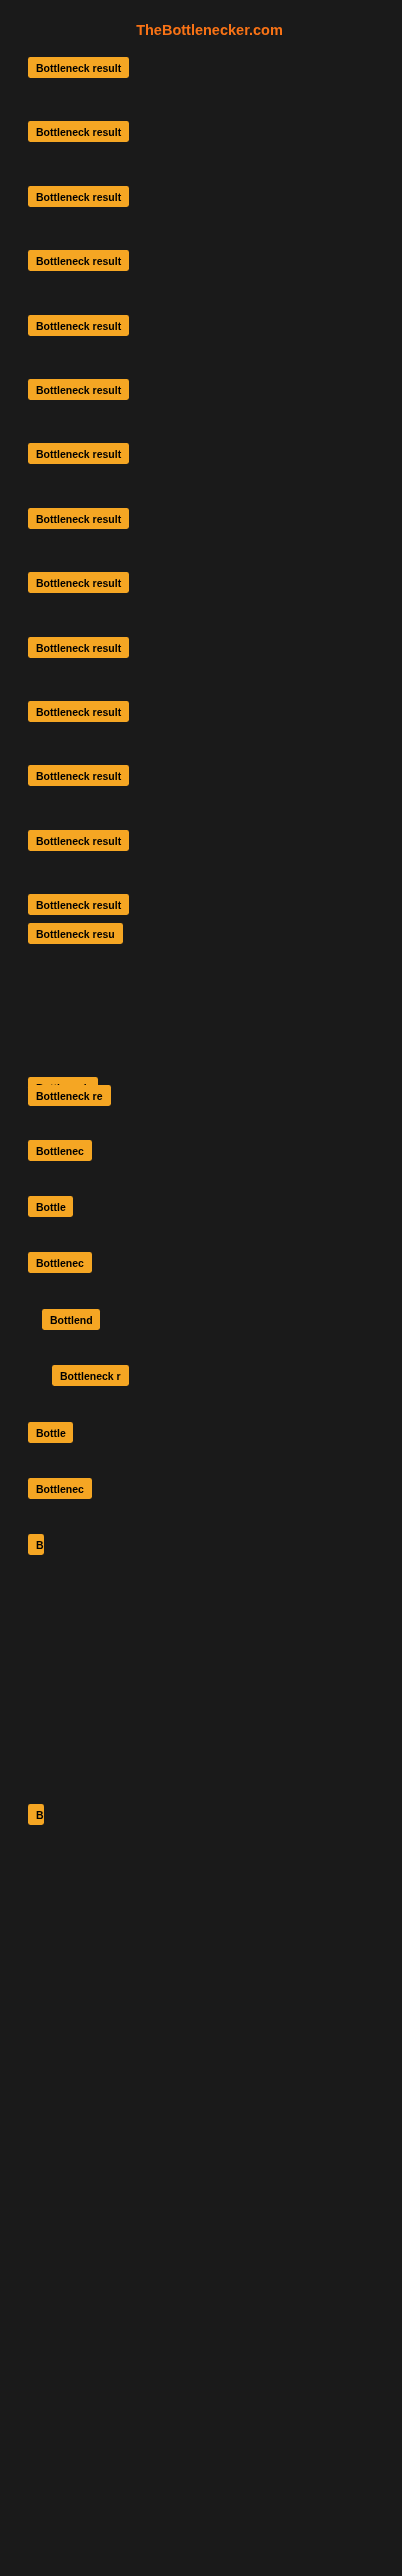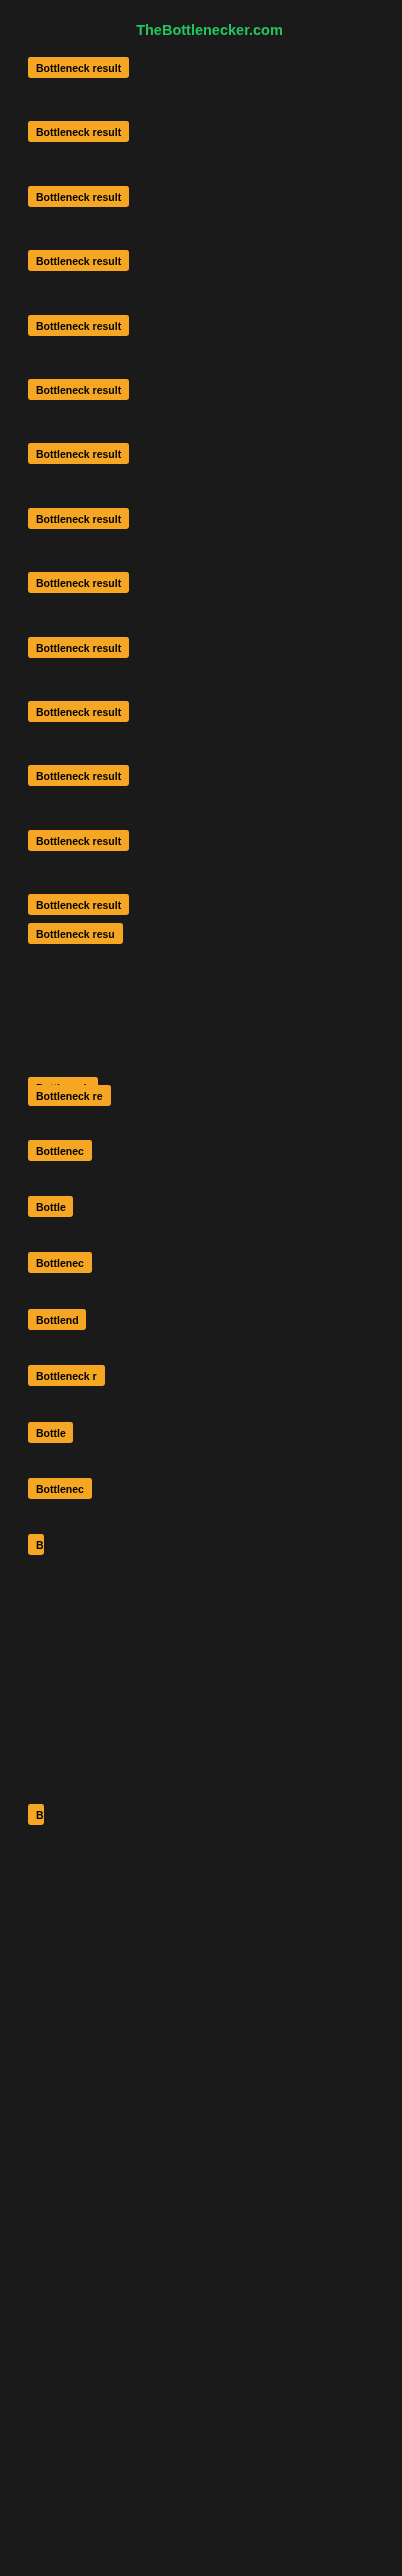--- a/index.html
+++ b/index.html
@@ -12,21 +12,21 @@
       width: 403px;
       min-height: 2576px;
       background-color: #1a1a1a;
       font-family: Arial, sans-serif;
       position: relative;
       overflow-x: hidden;
     }
 
     .site-title {
       text-align: center;
-      color: #22c55e;
+      color: #f97316;
       font-size: 14.5px;
       font-weight: bold;
       padding: 6.4px 0;
       background-color: #1a1a1a;
     }
 
     .bottleneck-badge {
       display: inline-block;
       background-color: #f5a623;
       color: #000000;
@@ -61,20 +61,20 @@
     <div style="position: absolute; top: 648px; left: 4px;"><span class="bottleneck-badge" style="max-width: 113px; overflow: hidden;">Bottleneck result</span></div>
     <div style="position: absolute; top: 712px; left: 4px;"><span class="bottleneck-badge" style="max-width: 113px; overflow: hidden;">Bottleneck result</span></div>
     <div style="position: absolute; top: 777px; left: 4px;"><span class="bottleneck-badge" style="max-width: 113px; overflow: hidden;">Bottleneck result</span></div>
     <div style="position: absolute; top: 841px; left: 4px;"><span class="bottleneck-badge" style="max-width: 113px; overflow: hidden;">Bottleneck result</span></div>
     <div style="position: absolute; top: 870px; left: 4px;"><span class="bottleneck-badge" style="max-width: 97px; overflow: hidden;">Bottleneck resu</span></div>
     <div style="position: absolute; top: 1024px; left: 4px;"><span class="bottleneck-badge" style="max-width: 72px; overflow: hidden;">Bottleneck</span></div>
     <div style="position: absolute; top: 1032px; left: 4px;"><span class="bottleneck-badge" style="max-width: 85px; overflow: hidden;">Bottleneck re</span></div>
     <div style="position: absolute; top: 1087px; left: 4px;"><span class="bottleneck-badge" style="max-width: 64px; overflow: hidden;">Bottlenec</span></div>
     <div style="position: absolute; top: 1143px; left: 4px;"><span class="bottleneck-badge" style="max-width: 45px; overflow: hidden;">Bottle</span></div>
     <div style="position: absolute; top: 1199px; left: 4px;"><span class="bottleneck-badge" style="max-width: 64px; overflow: hidden;">Bottlenec</span></div>
-    <div style="position: absolute; top: 1256px; left: 4px;"><span class="bottleneck-badge" style="max-width: 58px; overflow: hidden;">Bottlend</span></div>
-    <div style="position: absolute; top: 1312px; left: 4px;"><span class="bottleneck-badge" style="max-width: 81px; overflow: hidden;">Bottleneck r</span></div>
+    <div style="position: absolute; top: 1256px; left: 4px;"><span class="bottleneck-badge" style="max-width: 58px; overflow: hidden; margin-left: 14px;">Bottlend</span></div>
+    <div style="position: absolute; top: 1312px; left: 4px;"><span class="bottleneck-badge" style="max-width: 81px; overflow: hidden; margin-left: 24px;">Bottleneck r</span></div>
     <div style="position: absolute; top: 1369px; left: 4px;"><span class="bottleneck-badge" style="max-width: 45px; overflow: hidden;">Bottle</span></div>
     <div style="position: absolute; top: 1425px; left: 4px;"><span class="bottleneck-badge" style="max-width: 64px; overflow: hidden;">Bottlenec</span></div>
     <div style="position: absolute; top: 1481px; left: 4px;"><span class="bottleneck-badge" style="max-width: 14.5px; overflow: hidden;">B</span></div>
     <div style="position: absolute; top: 1751px; left: 4px;"><span class="bottleneck-badge" style="max-width: 14.5px; overflow: hidden;">B</span></div>
   </div>
 
 
 </body></html>

